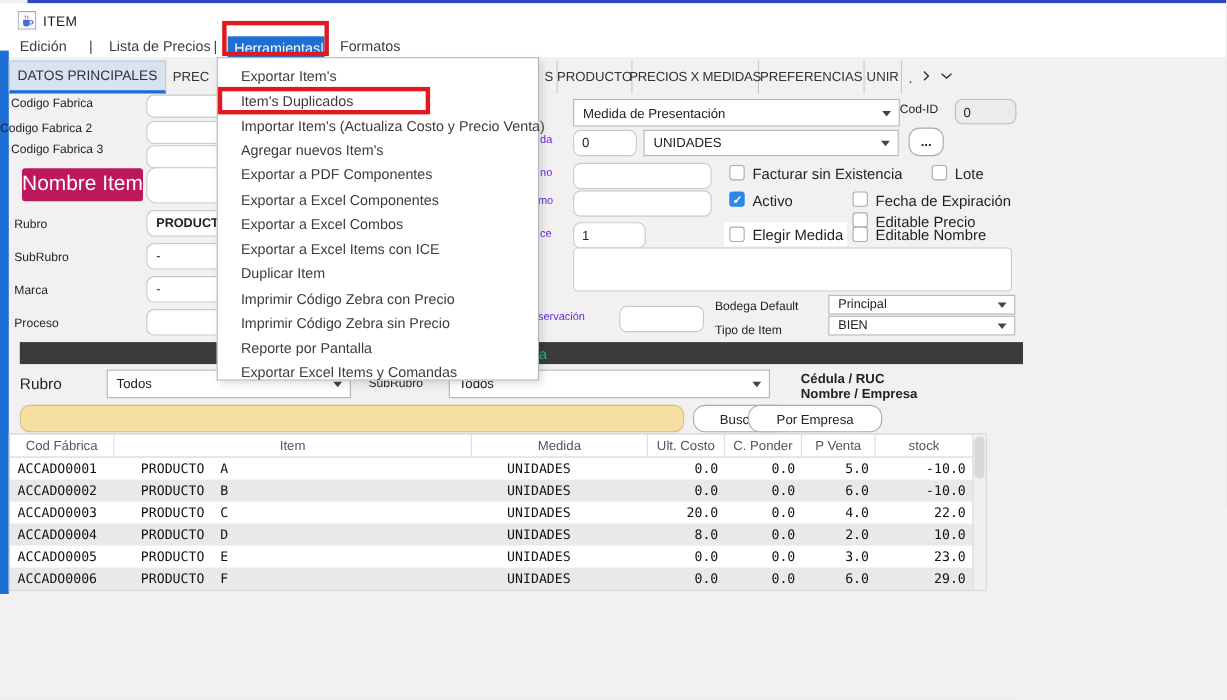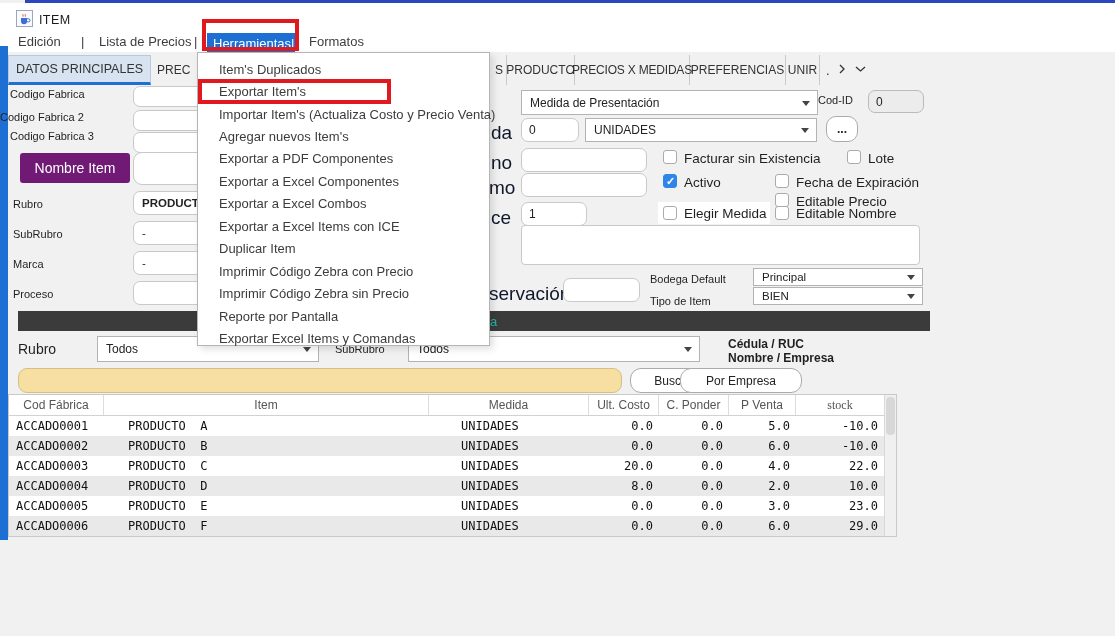--- a/index.html
+++ b/index.html
@@ -22,35 +22,35 @@
 
   
   .tab { position:absolute; top:55px; height:30px; display:flex; align-items:center; justify-content:center;
          font-size:12px; color:#333; border-right:1px solid #c9c9c9; white-space:nowrap; }
   .tab.first { border-left:1px solid #c9c9c9; }
   .tab.sel { background:#d7e3f1; border:1px solid #b9c9dd; border-bottom:3px solid #1d6fd3; font-size:12.5px; }
   .tab-ovf { position:absolute; top:55px; height:30px; display:flex; align-items:center; gap:7px; font-size:13px; color:#333; }
 
   
   .lbl { position:absolute; font-size:11px; color:#1f1f1f; white-space:nowrap; }
-  .frag { position:absolute; font-size:19px; color:#0f172a; }
+  .frag { position:absolute; font-size:10px; color:#6d28d9; }
   .inp { position:absolute; background:#fff; border:1px solid #c9c9c9; border-radius:7px;
          font-size:12px; padding:0 7px; font-family:"Liberation Sans",sans-serif; color:#222; outline:none; }
   .combo-r { position:absolute; background:#fff; border:1px solid #c9c9c9; border-radius:7px;
              display:flex; align-items:center; padding:0 18px 0 8px; font-size:11.5px; font-weight:bold; color:#222; }
   .combo-s { position:absolute; background:#fff; border:1px solid #b3b3b3;
              display:flex; align-items:center; padding:0 18px 0 8px; font-size:11.5px; color:#222; }
   .caret { position:absolute; right:7px; top:50%; margin-top:-2px; width:0; height:0;
            border-left:4px solid transparent; border-right:4px solid transparent; border-top:5px solid #444; }
   .cb { position:absolute; width:14px; height:14px; border:1px solid #ababab; border-radius:3px; background:#fff; }
   .cb.checked { background:#2f86e8; border-color:#2f86e8; }
   .cb.checked::after { content:"✓"; position:absolute; color:#fff; font-size:11px; font-weight:bold; left:2px; top:0px; }
   .cblbl { position:absolute; font-size:13.5px; color:#1f1f1f; white-space:nowrap; }
-  .darkbtn { position:absolute; background:#701a75; color:#fff; border-radius:3px;
-             display:flex; align-items:center; justify-content:center; font-size:14px; cursor:default; }
+  .darkbtn { position:absolute; background:#be185d; color:#fff; border-radius:3px;
+             display:flex; align-items:center; justify-content:center; font-size:19px; cursor:default; }
   .darkbar { position:absolute; background:#3b3b3b; }
   .btn { position:absolute; background:#fff; border:1px solid #ababab; border-radius:11px;
          display:flex; align-items:center; justify-content:center; font-size:12px; color:#222; }
   .tarea { position:absolute; background:#fff; border:1px solid #c9c9c9; border-radius:4px; }
   .white-band { position:absolute; background:#fff; }
   .bold12 { position:absolute; font-size:12px; font-weight:bold; color:#1f1f1f; white-space:nowrap; }
 
   
   .menu-overlay { position:absolute; left:197px; top:52px; width:293px; height:294px; background:#fff;
                   border:1px solid #b5b5b5; box-shadow:3px 3px 7px rgba(0,0,0,.13); z-index:50; padding-top:5px; }
@@ -231,21 +231,21 @@
   <div class="btn" style="left:680px; top:368px; width:122px; height:25px;">Por Empresa</div>
 
   <div class="tbl">
     <div class="tbl-head">
       <div class="th" style="width:95px;">Cod Fábrica</div>
       <div class="th" style="width:325px;">Item</div>
       <div class="th" style="width:160px;">Medida</div>
       <div class="th" style="width:70px;">Ult. Costo</div>
       <div class="th" style="width:70px;">C. Ponder</div>
       <div class="th" style="width:67px;">P Venta</div>
-      <div class="th" style="width:88px; border-right:none;font-family:Liberation Serif, serif;">stock</div>
+      <div class="th" style="width:88px; border-right:none;">stock</div>
     </div>
 
     <div class="tr">
       <div class="td" style="width:95px; padding-left:7px;">ACCADO0001</div>
       <div class="td" style="width:325px; padding-left:24px;">PRODUCTO  A</div>
       <div class="td" style="width:160px; padding-left:32px;">UNIDADES</div>
       <div class="td c-num" style="width:70px;">0.0</div>
       <div class="td c-num" style="width:70px;">0.0</div>
       <div class="td c-num" style="width:67px;">5.0</div>
       <div class="td c-num" style="width:88px;">-10.0</div>
@@ -295,22 +295,22 @@
       <div class="td c-num" style="width:67px;">6.0</div>
       <div class="td c-num" style="width:88px;">29.0</div>
     </div>
 
     <div class="tbl-sb">
       <div class="thumb"></div>
     </div>
   </div>
 
   <div class="menu-overlay">
+    <div class="mi">Exportar Item's</div>
     <div class="mi">Item's Duplicados</div>
-    <div class="mi">Exportar Item's</div>
     <div class="mi">Importar Item's (Actualiza Costo y Precio Venta)</div>
     <div class="mi">Agregar nuevos Item's</div>
     <div class="mi">Exportar a PDF Componentes</div>
     <div class="mi">Exportar a Excel Componentes</div>
     <div class="mi">Exportar a Excel Combos</div>
     <div class="mi">Exportar a Excel Items con ICE</div>
     <div class="mi">Duplicar Item</div>
     <div class="mi">Imprimir Código Zebra con Precio</div>
     <div class="mi">Imprimir Código Zebra sin Precio</div>
     <div class="mi">Reporte por Pantalla</div>

